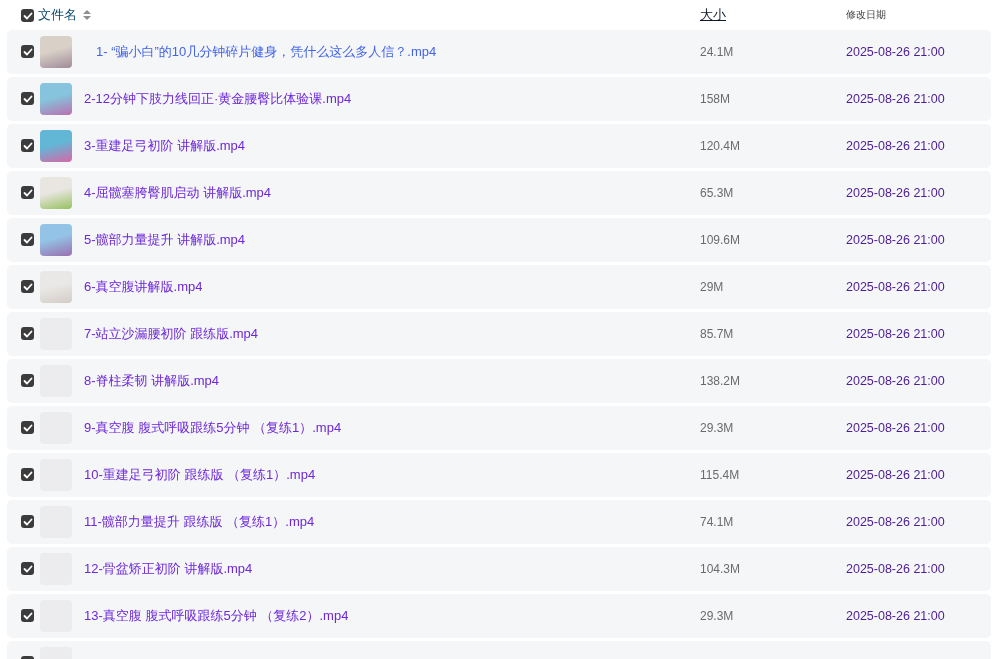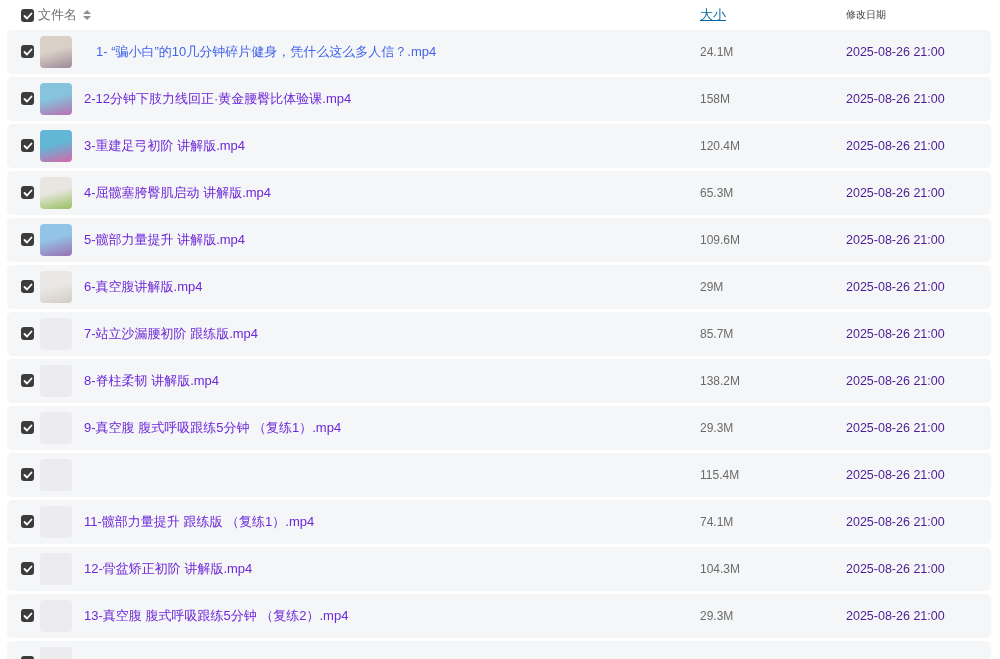--- a/index.html
+++ b/index.html
@@ -16,40 +16,40 @@
     position: relative;
     height: 30px;
     width: 100%;
     background: #ffffff;
   }
   .hdr-checkbox {
     position: absolute; left: 21px; top: 8px;
   }
   .hdr-name {
     position: absolute; left: 38px; top: 50%; transform: translateY(-50%);
-    font-size: 13px; color: #737373;
+    font-size: 13px; color: #0c4a6e;
     display: inline-flex; align-items: center; gap: 6px;
     cursor: pointer;
   }
   .sort-icon {
     display: inline-flex; flex-direction: column; gap: 2px;
   }
   .sort-icon .tri-up {
     width: 0; height: 0;
     border-left: 4px solid transparent; border-right: 4px solid transparent;
     border-bottom: 4px solid #8f8f8f;
   }
   .sort-icon .tri-down {
     width: 0; height: 0;
     border-left: 4px solid transparent; border-right: 4px solid transparent;
     border-top: 4px solid #8f8f8f;
   }
   .hdr-size {
     position: absolute; left: 700px; top: 50%; transform: translateY(-50%);
-    font-size: 13px; color: #0369a1; text-decoration: underline;
+    font-size: 13px; color: #0f172a; text-decoration: underline;
   }
   .hdr-date {
     position: absolute; left: 846px; top: 50%; transform: translateY(-50%);
     font-size: 10px; color: #3c3c3c;
   }
 
   
   .checkbox {
     display: inline-block;
     width: 13px; height: 13px;
@@ -217,20 +217,21 @@
     <span class="file-size">29.3M</span>
     <span class="file-date">2025-08-26 21:00</span>
   </div>
       <div class="row">
     <span class="checkbox row-checkbox">
       <svg width="10" height="10" viewBox="0 0 10 10">
         <polyline points="1.5,5 4,7.5 8.5,2.5" fill="none" stroke="#ffffff" stroke-width="1.8" stroke-linecap="round" stroke-linejoin="round"></polyline>
       </svg>
     </span>
     <span class="thumb placeholder"></span>
+    <span class="file-name">10-重建足弓初阶 跟练版 （复练1）.mp4</span>
     <span class="file-size">115.4M</span>
     <span class="file-date">2025-08-26 21:00</span>
   </div>
       <div class="row">
     <span class="checkbox row-checkbox">
       <svg width="10" height="10" viewBox="0 0 10 10">
         <polyline points="1.5,5 4,7.5 8.5,2.5" fill="none" stroke="#ffffff" stroke-width="1.8" stroke-linecap="round" stroke-linejoin="round"></polyline>
       </svg>
     </span>
     <span class="thumb placeholder"></span>

